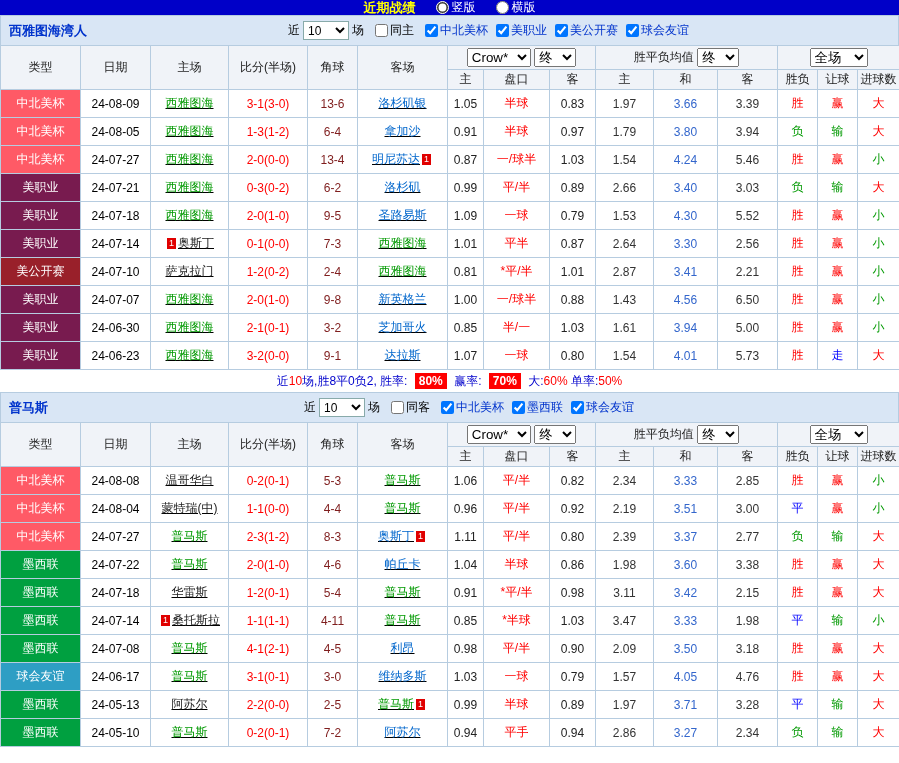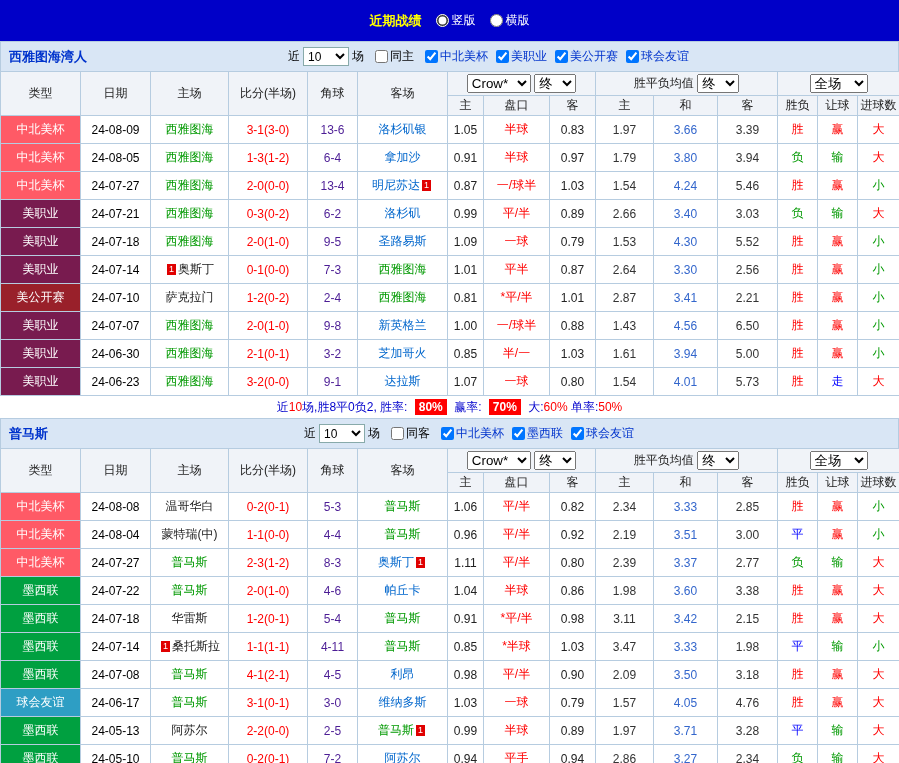--- a/index.html
+++ b/index.html
@@ -1,45 +1,45 @@
 <!DOCTYPE html>
 <html style="--topbar-bg: #0000C8; --title-yellow: #FFFF00; --section-bg: #D9E6F5; --header-bg: #F0F3F8; --border: #B6CCE0; --team-title-blue: #0033CC; --red: #FF0000; --green: #009900; --blue: #0000FF; --opp-blue: #0066CC; --avg-blue: #3366CC; --footer-blue: #0000CC;"><head>
 <meta charset="utf-8">
 <style>
   * { margin:0; padding:0; box-sizing:border-box; }
   html,body { width:899px; height:763px; overflow:hidden; background:#fff;
     font-family:"Liberation Sans", sans-serif; font-size:12px; }
-  .topbar { height:41px; background:var(--topbar-bg); display:flex; align-items:center;
-    justify-content:center; gap:14px; color:#fff; }
+  .topbar { height:15px; background:var(--topbar-bg); display:flex; align-items:center;
+    justify-content:center; gap:20px; color:#fff; }
   .topbar .title { color:var(--title-yellow); font-weight:bold; font-size:13px; }
   .topbar label { display:inline-flex; align-items:center; gap:3px; cursor:pointer; }
   .topbar input[type=radio]{ accent-color:#ffffff; margin:0; }
   .section-header { height:30px; background:var(--section-bg); display:flex; align-items:center;
     padding:0 8px; border:1px solid var(--border); border-bottom:none; }
   .team-name { color:var(--team-title-blue); font-weight:bold; font-size:13px; }
   .filters { flex:1; display:flex; align-items:center; justify-content:center; gap:3px; }
   .filters select { font-family:inherit; font-size:12px; height:19px; border:1px solid #8aa;
     background:#fff; }
   .sel-n { width:46px; } .sel-provider { width:64px; } .sel-final { width:42px; } .sel-full { width:58px; }
   .chk { display:inline-flex; align-items:center; margin-left:8px; cursor:pointer; color:#000; }
   .chk input { margin:0 2px 0 0; width:13px; height:13px; }
   .chk .lg-name { color:var(--team-title-blue); }
   table.matches { width:899px; border-collapse:collapse; table-layout:fixed; }
   table.matches th, table.matches td { border:1px solid var(--border); text-align:center;
     overflow:hidden; white-space:nowrap; font-weight:normal; }
   thead th { background:var(--header-bg); color:#222; }
   .hdr-a th { height:24px; } .hdr-b th { height:20px; }
   tbody td { height:28px; background:#fff; }
   .league-cell { color:#fff; }
-  .date { color:#000000; } .corners { color:#4c1d95; } .odd { color:#222; }
+  .date { color:#000000; } .corners { color:#7f1d1d; } .odd { color:#222; }
   .avg { color:#333; } .avg-mid { color:var(--avg-blue); }
   .t-red { color:var(--red); } .t-green { color:var(--green); } .t-blue { color:var(--blue); }
   .c-g { color:var(--green); } .c-k { color:#222; } .c-b { color:var(--opp-blue); }
   .res { font-weight:bold; }
-  .team-cell { cursor:pointer; }
+  .team-cell { cursor:pointer;text-decoration:underline; }
   .badge { display:inline-block; background:#e00000; color:#fff; font-size:9px; line-height:11px;
     width:9px; height:11px; vertical-align:middle; margin:0 2px; text-align:center; }
   .sec-footer { height:22px; line-height:22px; text-align:center; background:#fff; }
   .f-blue { color:var(--footer-blue); } .f-red { color:var(--red); }
   .rate-badge { background:var(--red); color:#fff; padding:1px 4px; margin:0 4px; font-weight:bold; }
   .grp-hdr select { vertical-align:middle; }
 </style>
 </head>
 <body>
 

